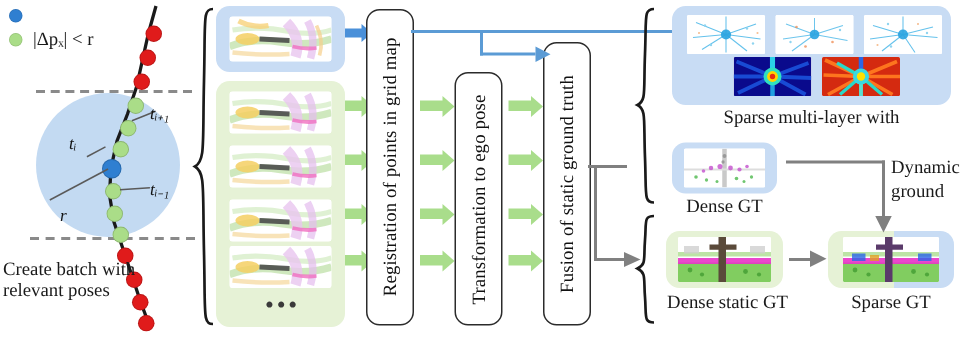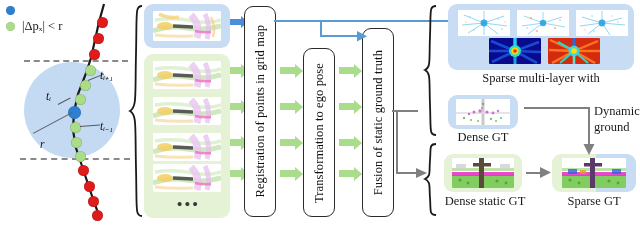--- a/index.html
+++ b/index.html
@@ -103,20 +103,21 @@
   <div class="tick" style="left:58px;top:104px;width:14px;transform:rotate(-28deg);"></div>
   <div class="tick" style="left:88px;top:80px;width:17px;transform:rotate(-22deg);"></div>
   <div class="tick" style="left:80px;top:126px;width:20px;transform:rotate(-4deg);"></div>
   <div class="tick" style="left:72px;top:112px;width:44px;transform:rotate(152deg);"></div>
 
   <div class="mlbl" style="left:46px;top:90px;">tᵢ</div>
   <div class="mlbl" style="left:100px;top:67px;">tᵢ₊₁</div>
   <div class="mlbl" style="left:100px;top:118px;">tᵢ₋₁</div>
   <div class="mlbl" style="left:40px;top:138px;">r</div>
 
+  <div class="abs lbl" id="createbatch">Create batch with relevant poses</div>
 </div>
 
 <svg class="brace" style="left:128px;top:4px;width:16px;height:214px;">
   <path d="M14,2 C7,2 9,8 8,50 C7,92 9,103 2,107 C9,111 7,122 8,164 C9,206 7,212 14,212" fill="none" stroke="#1a1a1a" stroke-width="1.8"></path>
 </svg>
 
 <div class="abs" style="left:144px;top:4px;width:86px;height:214px;">
 
   <div class="panel blue-panel" style="left:0;top:0;width:86px;height:44px;"></div>
   <div class="scan" style="left:9px;top:7px;width:68px;height:30px;">

